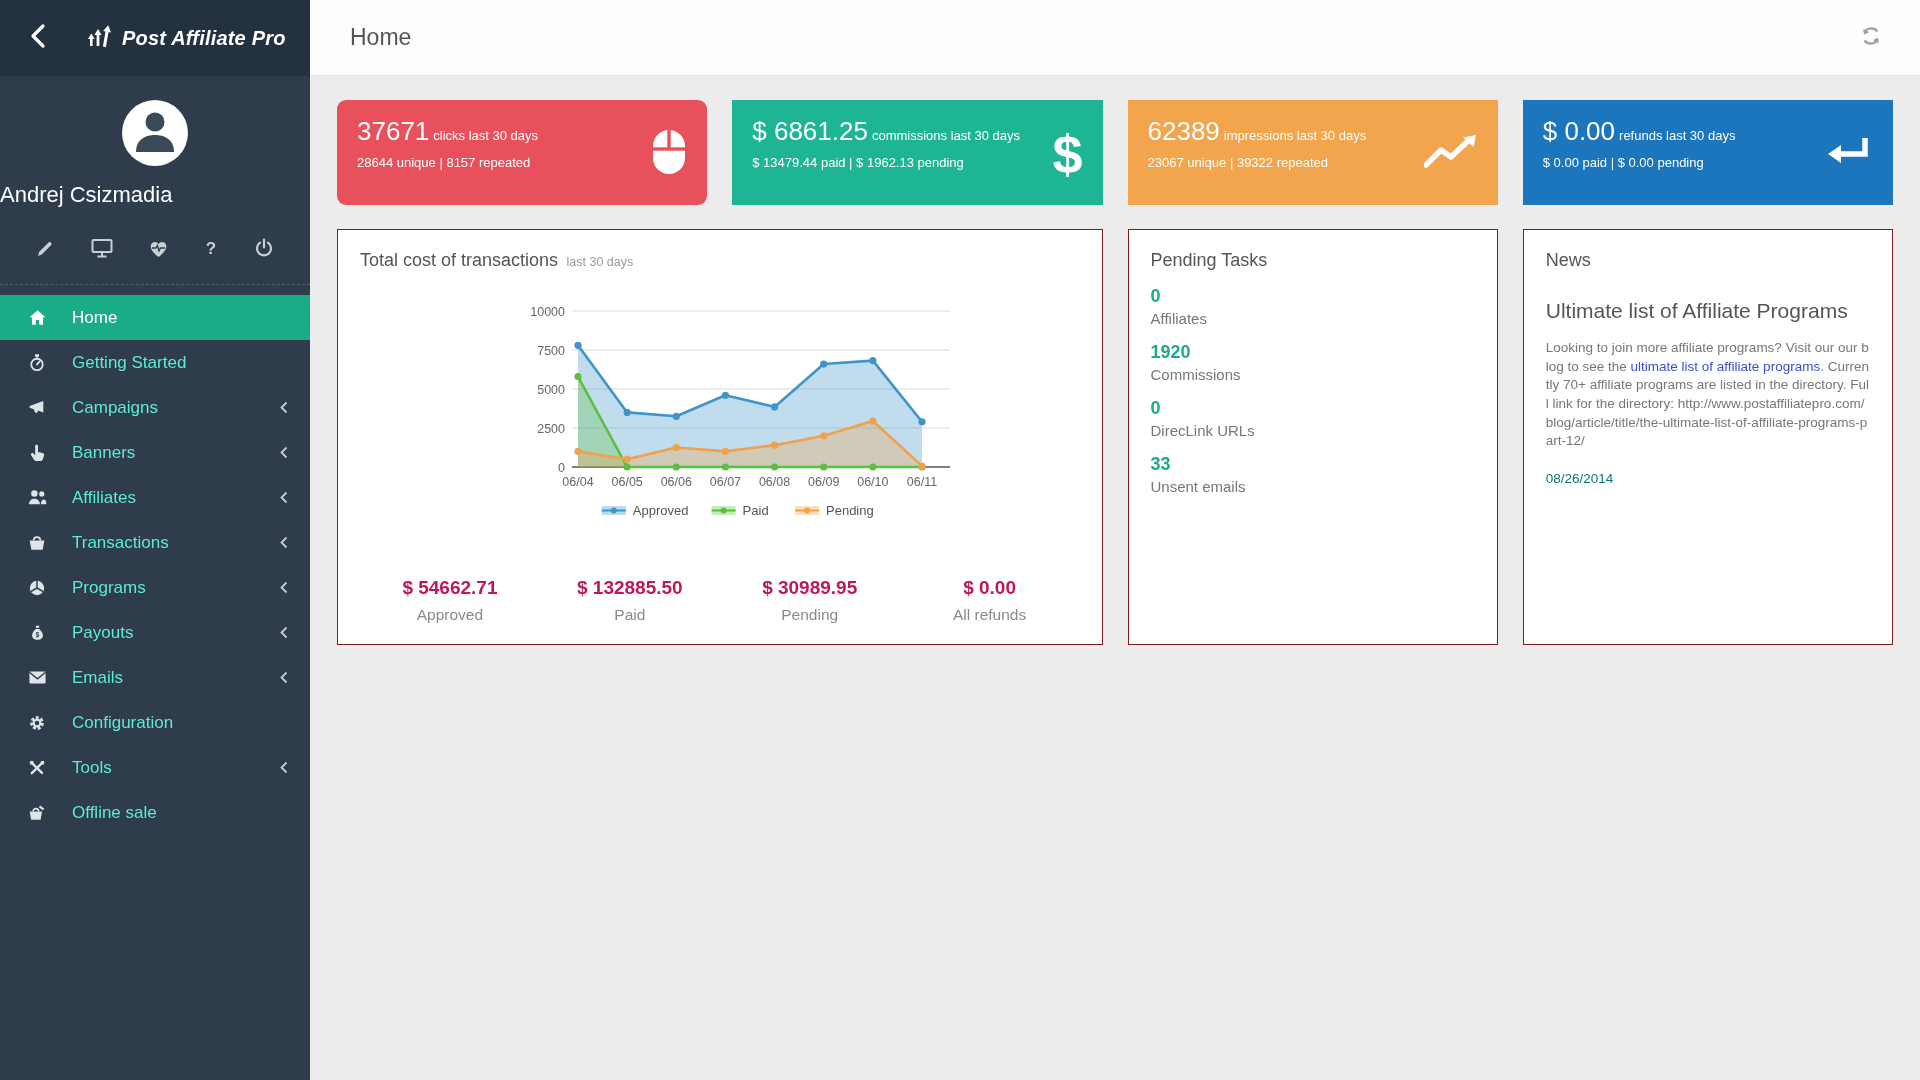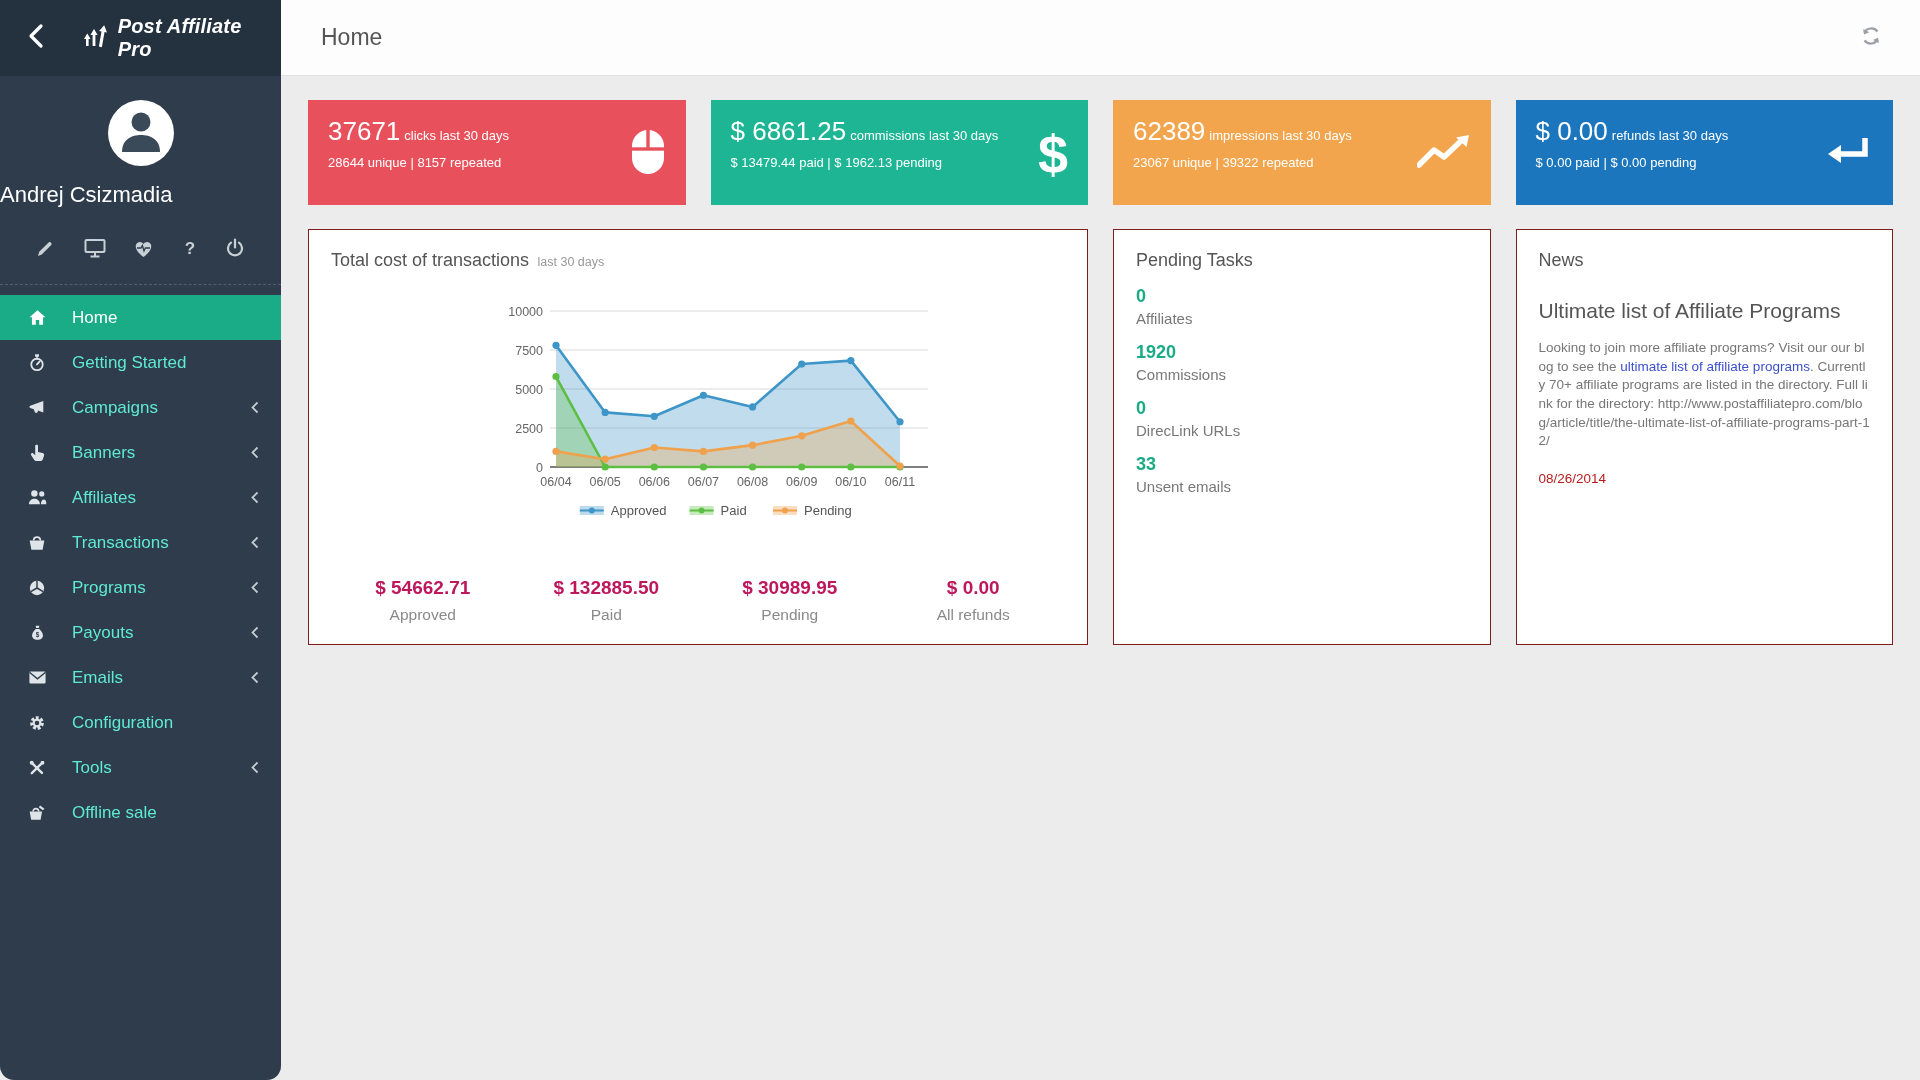--- a/index.html
+++ b/index.html
@@ -1,20 +1,20 @@
 <!DOCTYPE html>
 <html><head>
 <meta charset="utf-8">
 <style>
   * { margin:0; padding:0; box-sizing:border-box; }
   body { font-family:"Liberation Sans", sans-serif; background:#ececec; }
   .app { display:flex; width:1920px; height:1080px; background:#ececec; overflow:hidden; }
 
   
-  .sidebar { width:281px; background:#2e3c4b; flex-shrink:0; color:#e6eaed;border-radius:14px; }
+  .sidebar { width:310px; background:#2e3c4b; flex-shrink:0; color:#e6eaed; }
   .logo-bar { height:76px; background:#243240; display:flex; align-items:center; padding:0 16px; }
   .back-btn { width:44px; height:44px; display:flex; align-items:center; justify-content:center; cursor:pointer; }
   .logo-icon { margin-left:26px; display:flex; }
   .logo-text { font-style:italic; font-weight:bold; font-size:20px; color:#fff; margin-left:10px; letter-spacing:.2px; }
   .profile { text-align:left; padding-top:24px; }
   .avatar { width:66px; height:66px; border-radius:50%; background:#fff; margin:0 auto; display:flex; align-items:center; justify-content:center; }
   .user-name { font-size:22px; color:#fff; margin-top:16px; font-weight:400; }
   .quick-icons { display:flex; justify-content:space-between; padding:30px 36px 22px 36px; }
   .quick-icons span { cursor:pointer; display:flex; align-items:center; }
   .divider { border-top:1px dashed #51606f; margin:4px 0 10px 0; }
@@ -48,21 +48,21 @@
   .total-value { font-size:19px; font-weight:bold; color:#be185d; }
   .total-label { font-size:15.5px; color:#8a8a8a; margin-top:7px; }
 
   .task-item { margin-top:15px; }
   .task-value { color:#1aab87; font-weight:bold; font-size:18px; }
   .task-label { font-size:15px; color:#777; margin-top:3px; }
 
   .article-title { font-size:21px; color:#555; font-weight:400; margin-top:28px; }
   .news-body { font-size:13.5px; color:#777; margin-top:16px; line-height:1.38; word-break:break-all; }
   .news-link { color:#3b4fce; cursor:pointer; }
-  .news-date { font-size:13.5px; color:#b91c1c; margin-top:20px; }
+  .news-date { font-size:13.5px; color:#0f766e; margin-top:20px; }
 
   svg text { font-family:"Liberation Sans", sans-serif; }
 </style>
 </head>
 <body>
 
 <div class="app">
 
   <aside class="sidebar">
     <div class="logo-bar">
@@ -318,21 +318,21 @@
               <polygon points="2.6,3.4 3.6,9.6 9.2,7.0" fill="#9aa0a5" transform="scale(.9) translate(1,1)"></polygon>
               <polygon points="19.4,18.6 18.4,12.4 12.8,15.0" fill="#9aa0a5" transform="scale(.9) translate(1.6,1.8)"></polygon>
             </svg>
         </span>
       </div>
     </header>
 
     <div class="content">
 
       <div class="cards">
-        <div class="card" style="background: rgb(232, 81, 92);">
+        <div class="card" style="background: rgb(232, 81, 92); border-radius: 9px;">
           <div>
             <div class="card-line1"><span class="card-value">37671</span><span>clicks last 30 days</span></div>
             <div class="card-sub">28644 unique | 8157 repeated</div>
           </div>
           <span class="card-icon">
             <svg width="36" height="48" viewBox="0 0 36 48">
                 <rect x="2" y="2" width="32" height="44" rx="16" fill="#fff"></rect>
                 <line x1="18" y1="2" x2="18" y2="21" stroke="#e8515c" stroke-width="3.4"></line>
                 <line x1="2" y1="21" x2="34" y2="21" stroke="#e8515c" stroke-width="3.4"></line>
               </svg>

